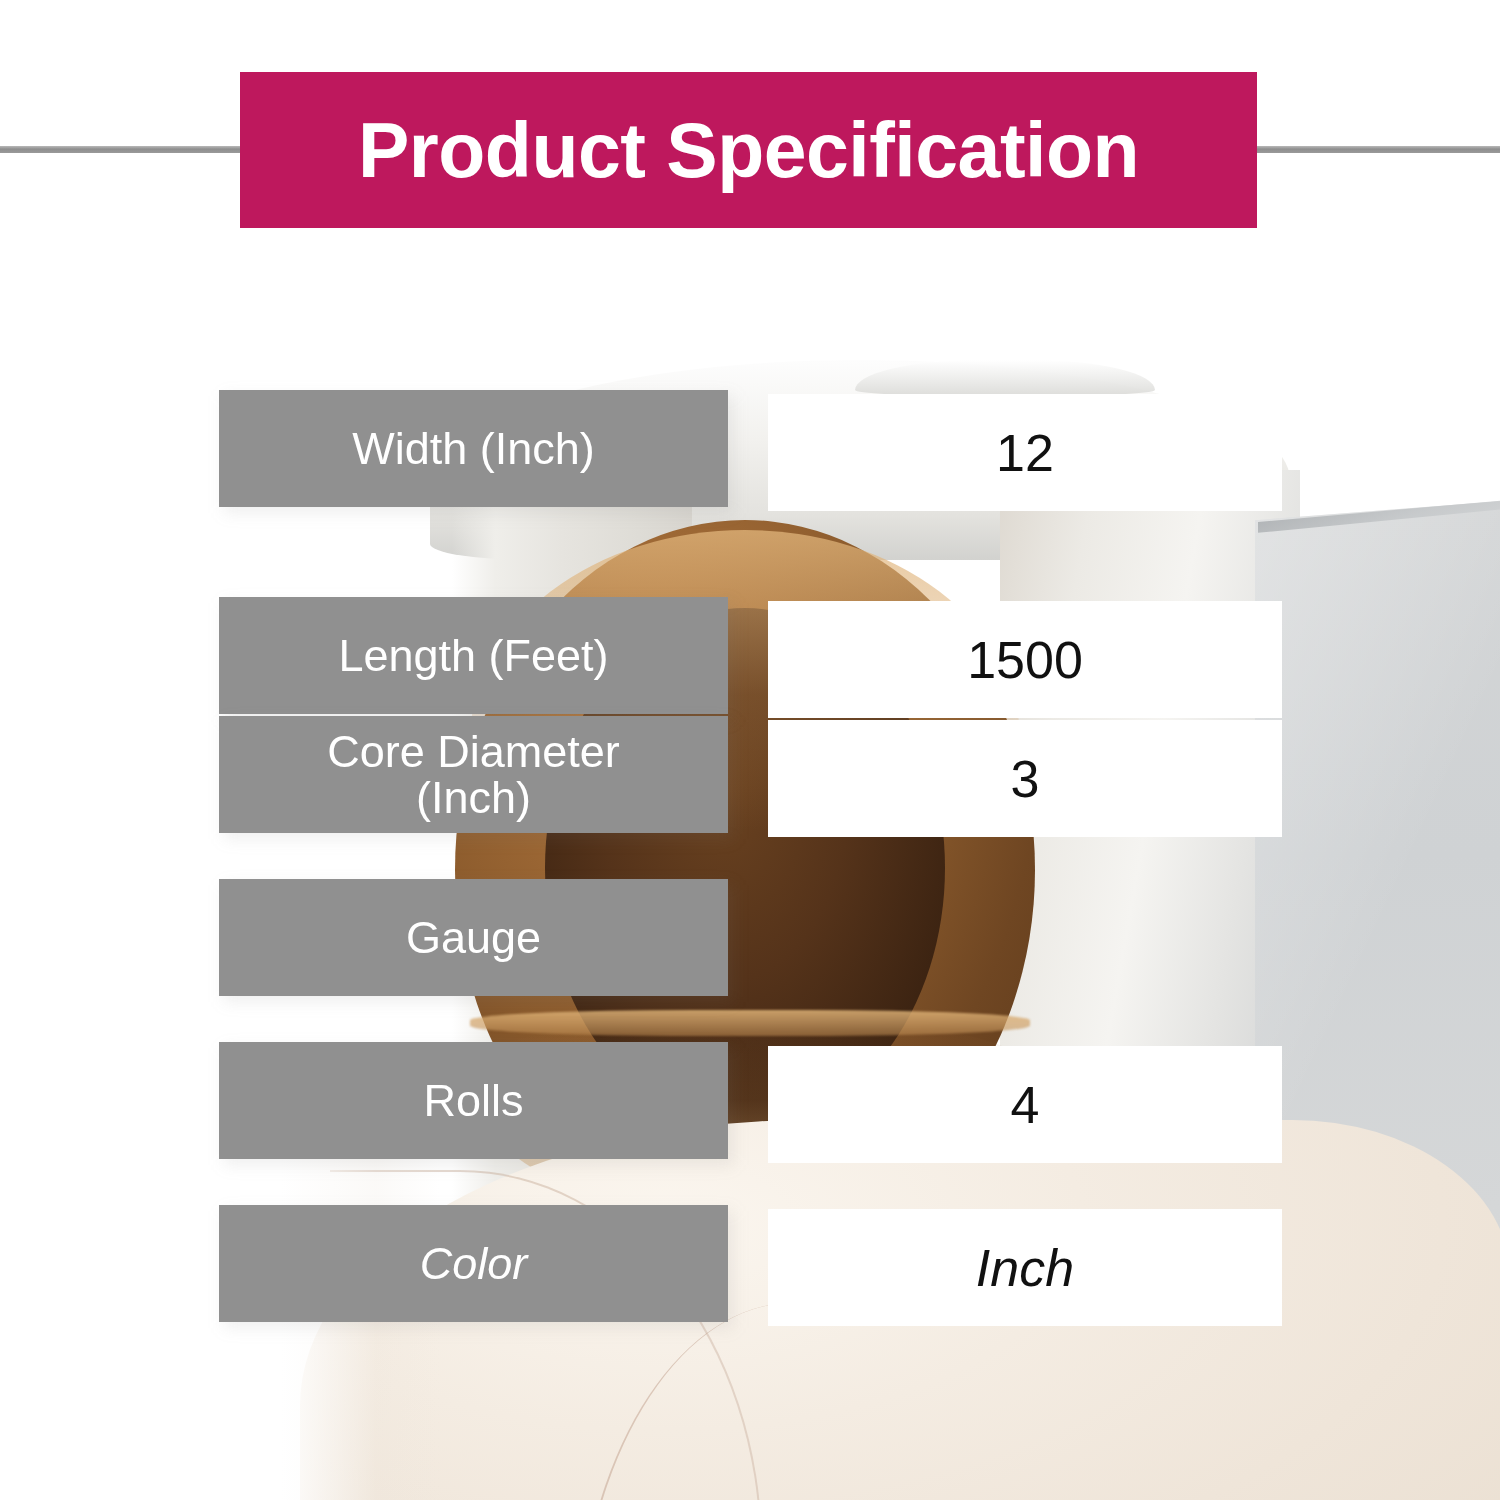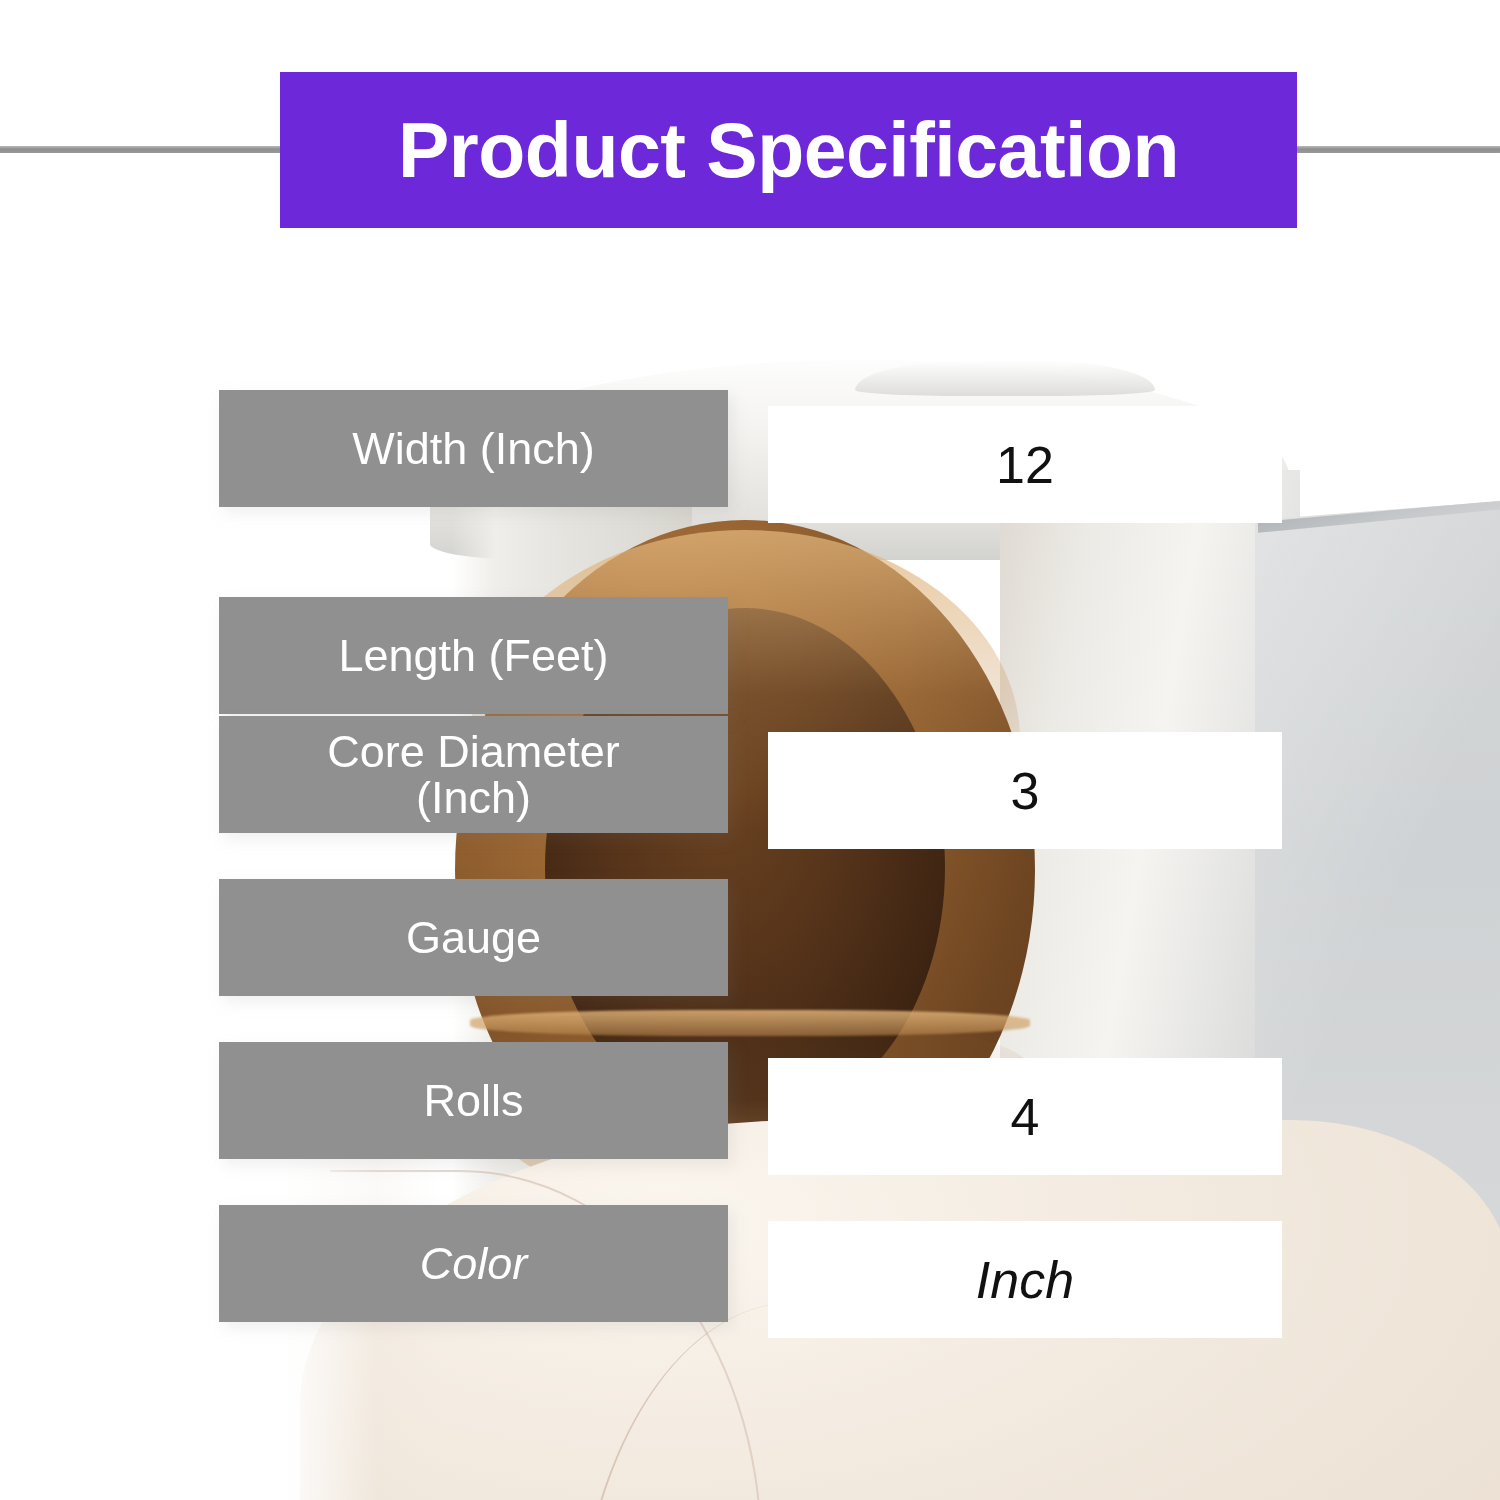--- a/index.html
+++ b/index.html
@@ -202,25 +202,24 @@
     width: 1500px;
     height: 7px;
     background: linear-gradient(180deg, #b8b8b8 0%, #8e8e8e 45%, #9a9a9a 100%);
   }
   .header-box {
     position: absolute;
     left: 240px;
     top: 72px;
     width: 1017px;
     height: 156px;
-    background: #6d28d9;
+    background: #be185d;
     display: flex;
     align-items: center;
     justify-content: center;
-    margin-left: 40px;
   }
   .header-title {
     color: #ffffff;
     font-size: 77px;
     font-weight: 700;
     letter-spacing: -0.5px;
     line-height: 1;
     white-space: nowrap;
   }
 
@@ -256,21 +255,21 @@
     padding: 0 8px;
     box-sizing: border-box;
   }
   .spec-label .lbl-inner {
     display: block;
     white-space: pre-line;
   }
   .spec-value {
     position: absolute;
     left: 768px;
-    top: 16px;
+    top: 4px;
     width: 514px;
     height: 117px;
     background: #ffffff;
     color: #111111;
     display: flex;
     align-items: center;
     justify-content: center;
     font-size: 52px;
     font-weight: 400;
     line-height: 1;
@@ -313,20 +312,23 @@
         </div>
         <div class="spec-value">
           <span>12</span>
         </div>
       </div>
       <div class="spec-row" style="top: 553px; margin-top: 44px;">
         <div class="soft-shadow" style="left: 224px; top: 6px; width: 509px; height: 117px;"></div>
         <div class="spec-label">
           <span class="lbl-inner">Length (Feet)</span>
         </div>
+        <div class="spec-value">
+          <span>1500</span>
+        </div>
       </div>
       <div class="spec-row" style="top: 716px;">
         <div class="soft-shadow" style="left: 224px; top: 6px; width: 509px; height: 117px;"></div>
         <div class="spec-label">
           <span class="lbl-inner">Core Diameter
 (Inch)</span>
         </div>
         <div class="spec-value">
           <span>3</span>
         </div>

